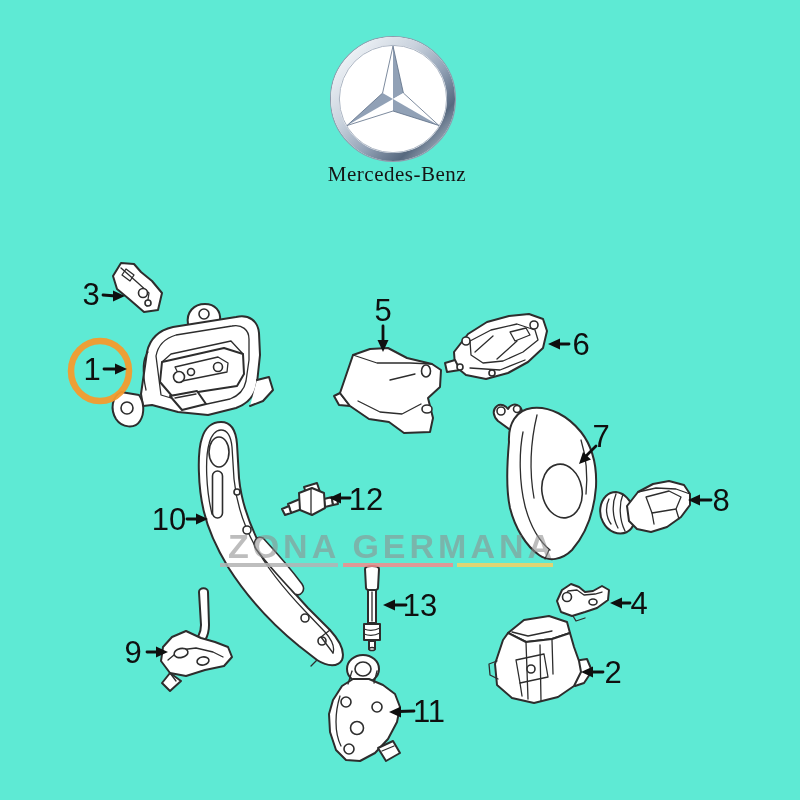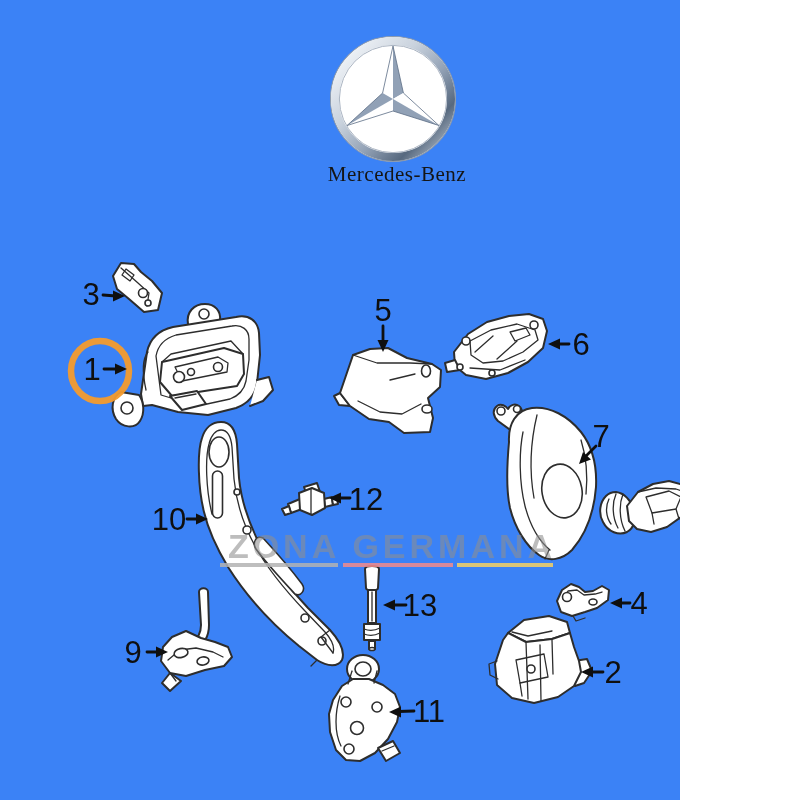--- a/index.html
+++ b/index.html
@@ -1,16 +1,16 @@
 <!DOCTYPE html>
 <html><head>
 <meta charset="utf-8">
 <style>
   html,body{margin:0;padding:0;background:#fff}
-  .stage{position:relative;width:680px;height:800px;background:#3b82f6;overflow:hidden;
+  .stage{position:relative;width:800px;height:800px;background:#5eead4;overflow:hidden;
          font-family:"Liberation Sans",sans-serif}
   svg.canvas{position:absolute;left:0;top:0}
   .outline{fill:#fff;stroke:#2d2d2d;stroke-width:2;stroke-linejoin:round;stroke-linecap:round}
   .detail{fill:none;stroke:#2d2d2d;stroke-width:1.3;stroke-linejoin:round;stroke-linecap:round}
   .hole{fill:#fff;stroke:#2d2d2d;stroke-width:1.6}
   .callout{font:31px "Liberation Sans",sans-serif;fill:#0f0f0f;text-anchor:middle}
   .arrow-line{stroke:#0f0f0f;stroke-width:2.8;fill:none;stroke-linecap:round}
   .arrow-head{fill:#0f0f0f;stroke:none}
   .brand-text{font:21px "Liberation Serif",serif;fill:#151515;text-anchor:middle;letter-spacing:.5px}
   .wm-text{font:700 34px "Liberation Sans",sans-serif;letter-spacing:4px;text-anchor:middle;opacity:.58}

